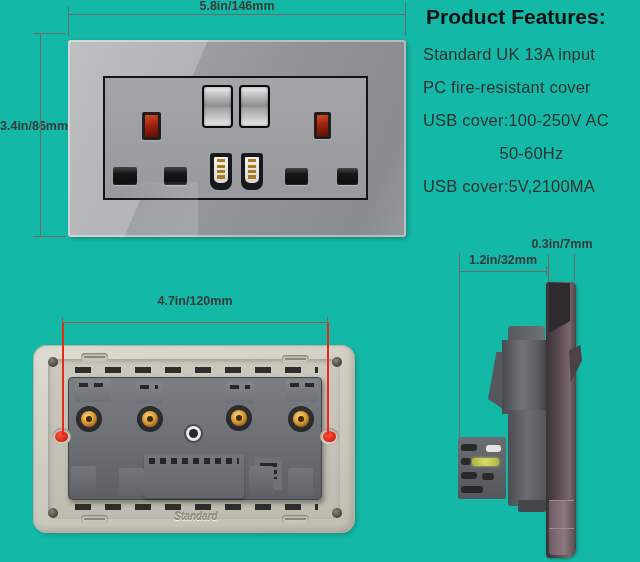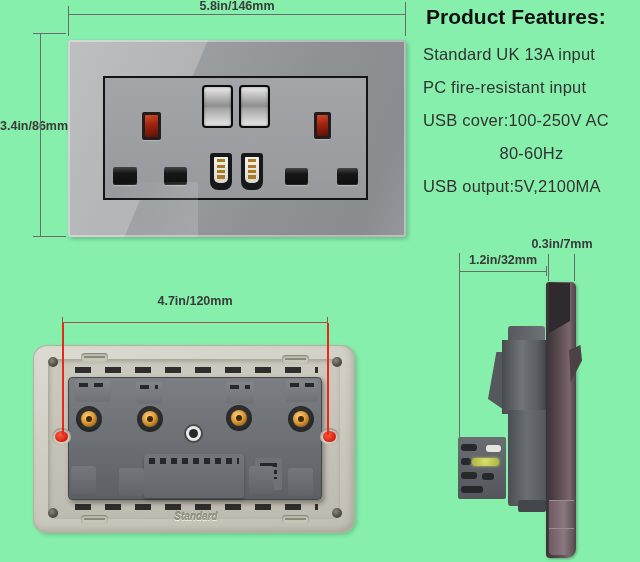--- a/index.html
+++ b/index.html
@@ -1,16 +1,16 @@
 <!DOCTYPE html>
 <html><head>
 <meta charset="utf-8">
 <style>
   html,body{margin:0;padding:0;background:#fff;}
-  .stage{position:relative;width:640px;height:562px;background:#86efac;overflow:hidden;
+  .stage{position:relative;width:640px;height:562px;background:#14b8a6;overflow:hidden;
          font-family:"Liberation Sans",sans-serif;-webkit-font-smoothing:antialiased;}
 
   
   .dim-text{position:absolute;color:#3a3a3a;font-size:12.5px;font-weight:bold;text-align:center;line-height:1.1;}
   .dim-line{position:absolute;background:#6b6b6b;}
   .dim-line.red{background:#a0544a;}
   .ext-red{position:absolute;width:2px;background:#e8291a;z-index:6;}
 
   
   .feat-title{position:absolute;left:426px;top:5px;width:214px;font-size:21px;font-weight:bold;color:#111;}
@@ -150,24 +150,24 @@
         <div class="earth" style="left:209px;top:34px;width:17px;height:27px;"></div>
         <div class="pslot" style="left:180px;top:90px;width:23px;height:17px;"></div>
         <div class="pslot" style="left:232px;top:90px;width:21px;height:17px;"></div>
       </div>
     </div>
   </div>
 
   <div>
     <div class="feat-title">Product Features:</div>
     <div class="feat-line" style="top:45px;">Standard UK 13A input</div>
-    <div class="feat-line" style="top:78px;">PC fire-resistant input</div>
+    <div class="feat-line" style="top:78px;">PC fire-resistant cover</div>
     <div class="feat-line" style="top:111px;">USB cover:100-250V AC</div>
-    <div class="feat-line centered" style="top:144px;">80-60Hz</div>
-    <div class="feat-line" style="top:177px;">USB output:5V,2100MA</div>
+    <div class="feat-line centered" style="top:144px;">50-60Hz</div>
+    <div class="feat-line" style="top:177px;">USB cover:5V,2100MA</div>
   </div>
 
   <div>
 
     <div class="dim-text" style="left:62px;top:295px;width:266px;">4.7in/120mm</div>
     <div class="dim-line red" style="left:62px;top:322px;width:266px;height:1px;"></div>
     <div class="dim-line red" style="left:62px;top:317px;width:1px;height:10px;"></div>
     <div class="dim-line red" style="left:327px;top:317px;width:1px;height:10px;"></div>
     <div class="ext-red" style="left:62px;top:323px;height:112px;"></div>
     <div class="ext-red" style="left:327px;top:323px;height:112px;"></div>

